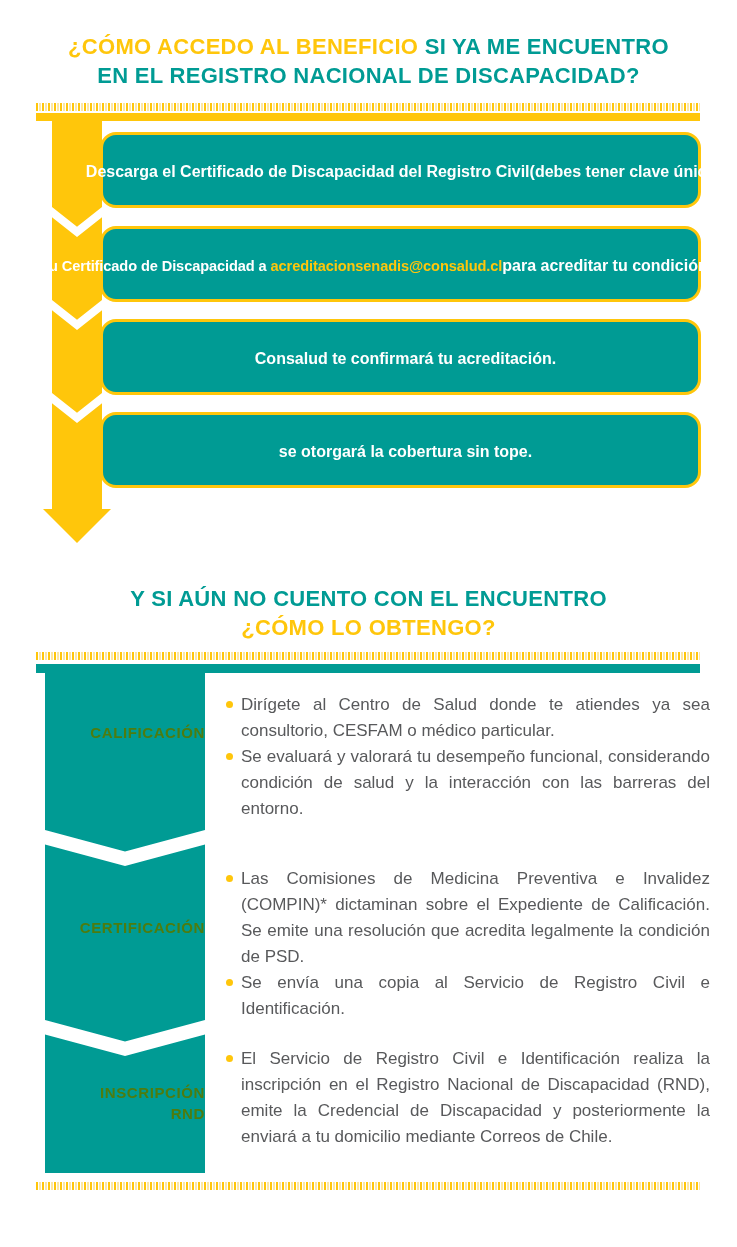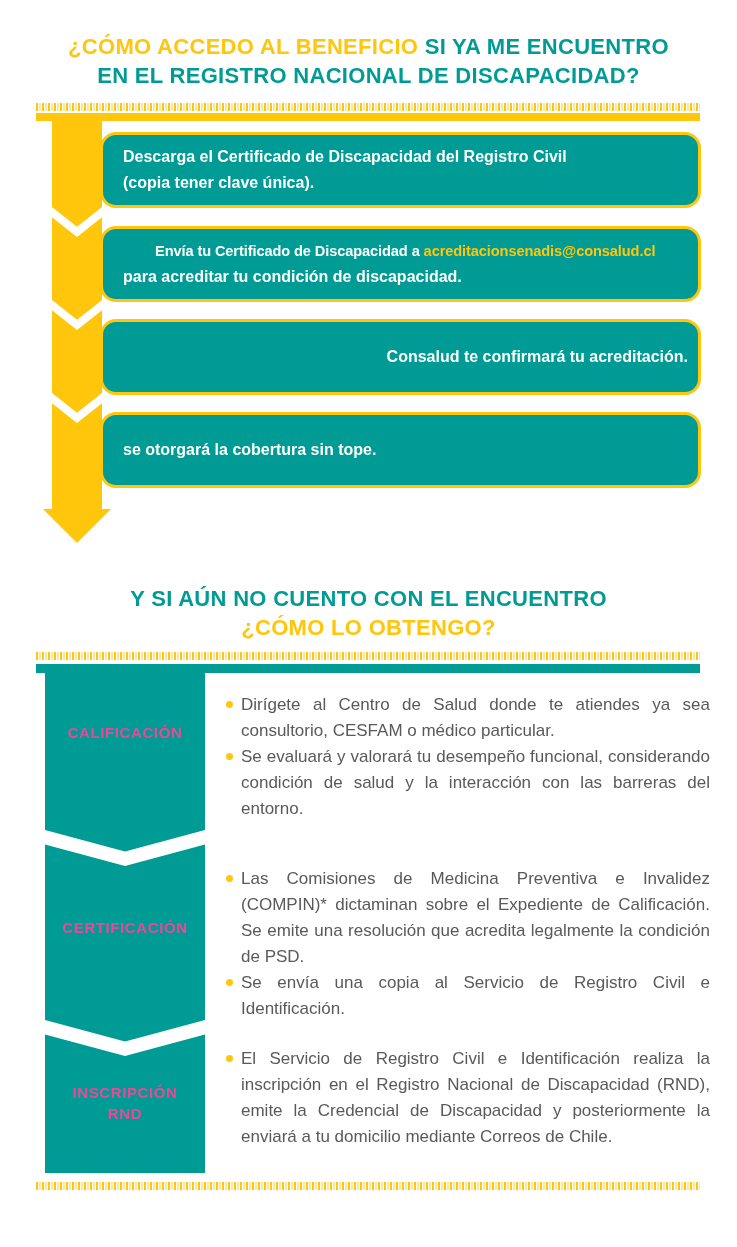--- a/index.html
+++ b/index.html
@@ -74,23 +74,23 @@
   .step-box {
     position: absolute;
     left: 100px;
     width: 601px;
     height: 76px;
     box-sizing: border-box;
     background: var(--teal, #009B94);
     border: 3px solid var(--yellow, #FFC60B);
     border-radius: 16px;
     color: #ffffff;
-    padding: 10px 10px 10px 20px;
+    padding: 24px 10px 10px 20px;
     display: flex;
-    flex-direction: column;
+    flex-direction: row;
     justify-content: center;
     font-size: 16px;
     font-weight: bold;
     line-height: 26px;
   }
   .b1 { top: 132px; }
   .b2 { top: 226px; }
   .b3 { top: 319px; text-align: right; }
   .b4 { top: 412px; }
   .step-line { white-space: nowrap; }
@@ -110,22 +110,22 @@
     background: #ffffff;
     clip-path: polygon(0 0, 50% 60%, 100% 0, 100% 40%, 50% 100%, 0 40%);
   }
   .tg1 { top: 830px; }
   .tg2 { top: 1020px; }
 
   .stage-label {
     position: absolute;
     left: 45px;
     width: 160px;
-    text-align: center;
-    color: #ec4899;
+    text-align: right;
+    color: #4d7c0f;
     font-weight: bold;
     font-size: 15px;
     letter-spacing: 0.6px;
     line-height: 21px;
   }
   .l1 { top: 722px; }
   .l2 { top: 917px; }
   .l3 { top: 1082px; }
 
   
@@ -173,21 +173,21 @@
   <div class="hbar ybar"></div>
 
   <div class="shaft"></div>
   <div class="shaft-gap g1"></div>
   <div class="shaft-gap g2"></div>
   <div class="shaft-gap g3"></div>
   <div class="arrowhead"></div>
 
   <div class="step-box b1">
     <div class="step-line">Descarga el Certificado de Discapacidad del Registro Civil</div>
-    <div class="step-line">(copia tener clave única).</div>
+    <div class="step-line">(debes tener clave única).</div>
   </div>
 
   <div class="step-box b2">
     <div class="step-line email-line"><span>Envía tu Certificado de Discapacidad a </span><span class="email">acreditacionsenadis@consalud.cl</span></div>
     <div class="step-line">para acreditar tu condición de discapacidad.</div>
   </div>
 
   <div class="step-box b3">
     <div class="step-line">Consalud te confirmará tu acreditación.</div>
   </div>

